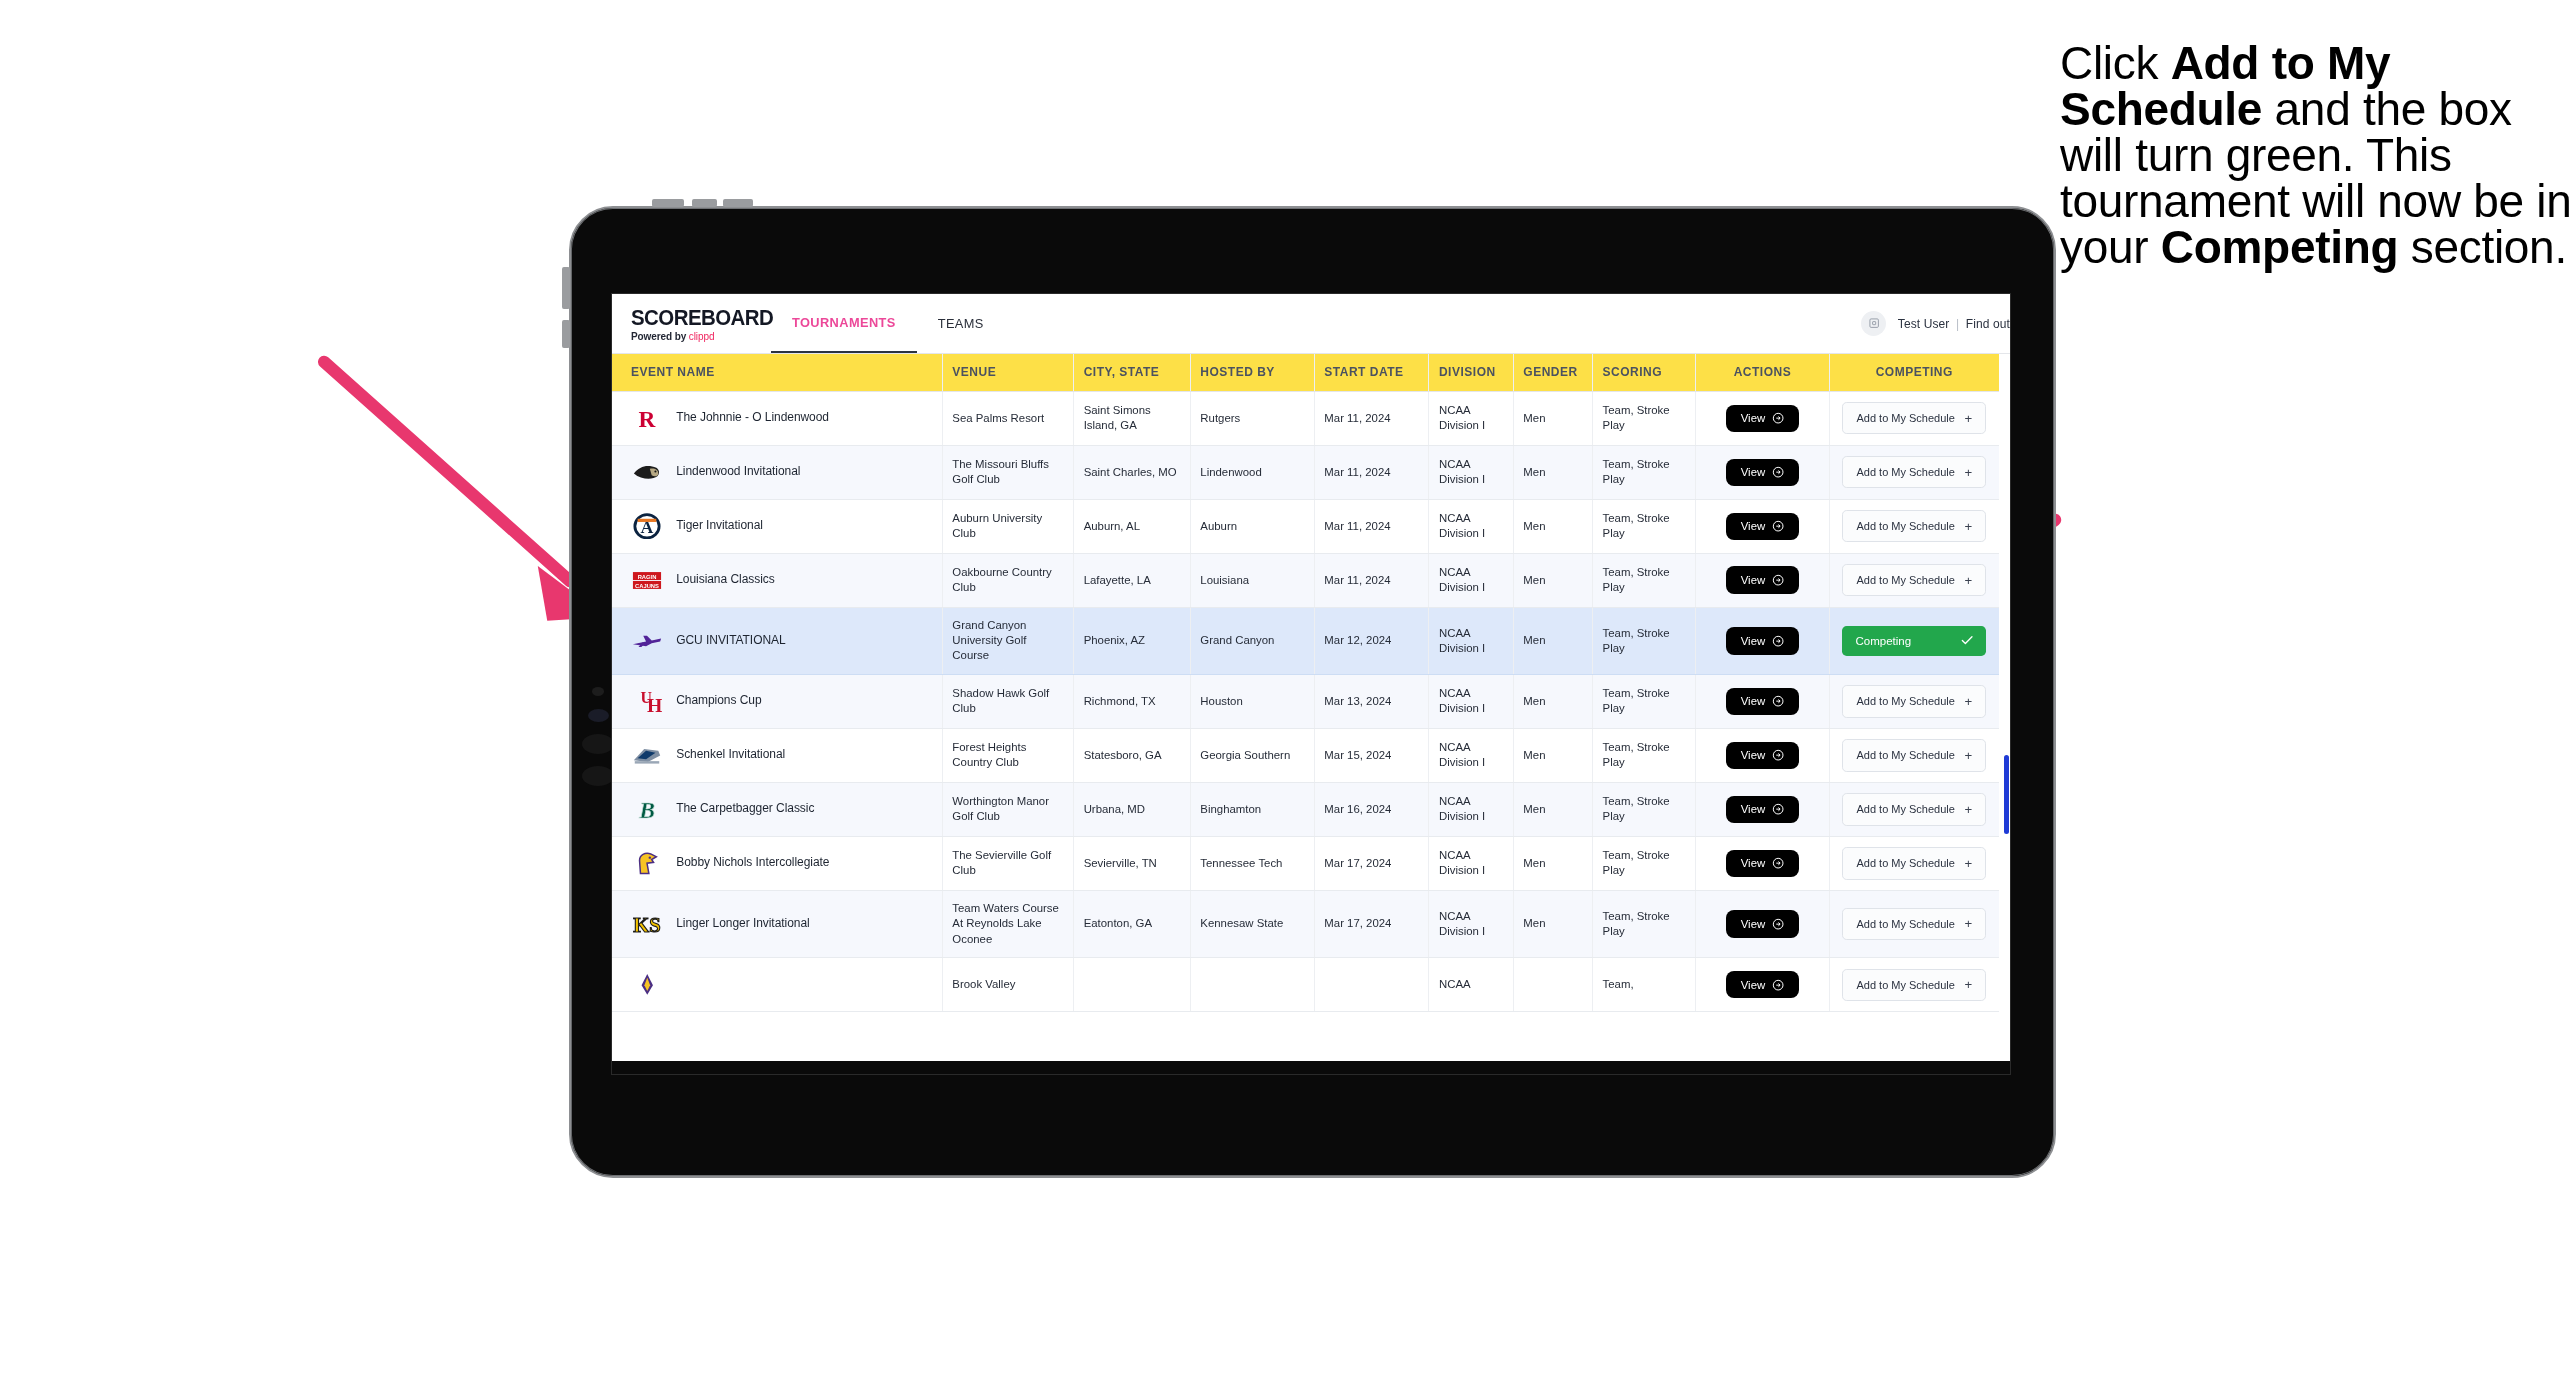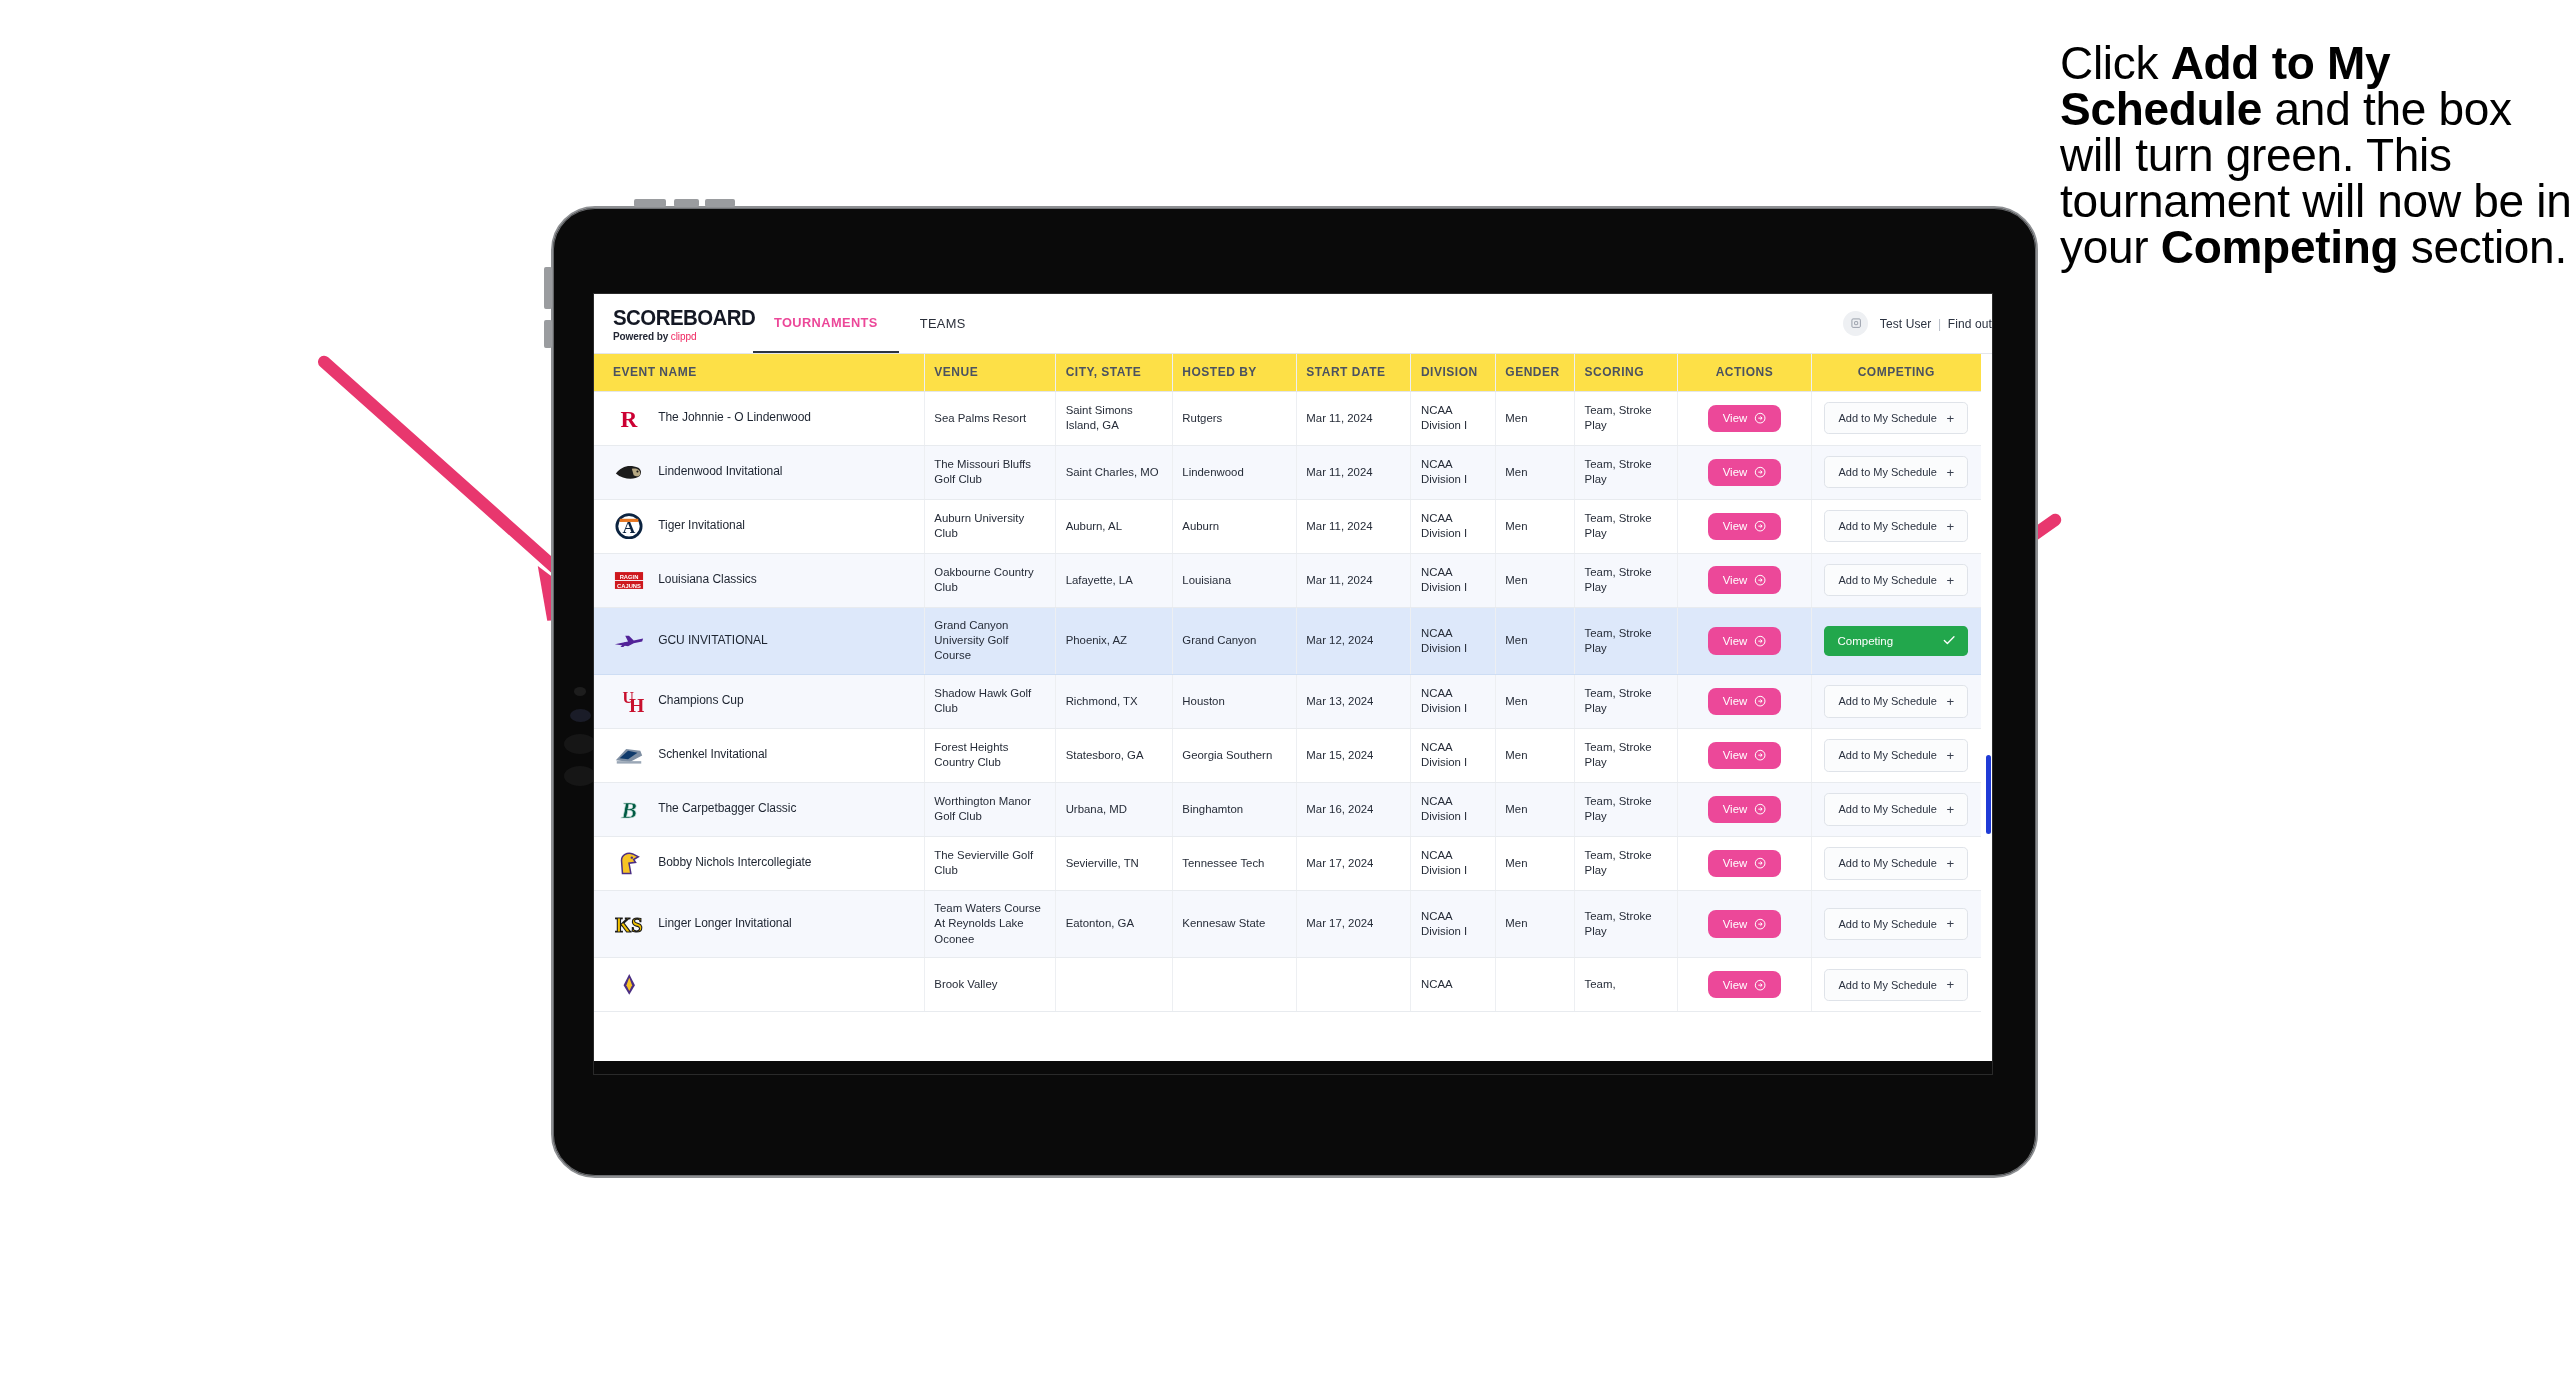--- a/index.html
+++ b/index.html
@@ -29,21 +29,21 @@
     font-size: 46px; line-height: 1.0;
   }
   #annot-right b { font-weight: 700; }
 
   
   .arrow-svg { position: absolute; pointer-events: none; }
 
   
   #tablet {
     position: absolute;
-    left: 551px; top: 206px;
+    left: 569px; top: 206px;
     width: 1487px; height: 972px;
     background: #0a0a0a;
     border-radius: 44px;
     border: 2.8px solid #8d8f92;
     box-shadow: 0 0 0 0.9px #6e7073 inset;
   }
   .side-btn {
     position: absolute;
     background: #9a9c9f;
     border-radius: 1.9px;
@@ -190,21 +190,21 @@
   .logo-chip {
     width: 32px; height: 28px; flex: 0 0 32px;
     display: flex; align-items: center; justify-content: center;
   }
   .event-name { font-size: 12px; color: #1d2430; letter-spacing: -0.05px; }
   td.c-actions, td.c-competing { text-align: center; }
 
   .btn-view {
     display: inline-flex; align-items: center; justify-content: center;
     gap: 6.6px;
-    background: #ec4899;
+    background: #000000;
     color: #ffffff;
     border: none;
     border-radius: 8px;
     font-size: 11.4px;
     font-family: "Liberation Sans", sans-serif;
     padding: 7.6px 15px;
     min-width: 72px;
     cursor: pointer;
   }
   .btn-view .ic { width: 12.3px; height: 12.3px; display:inline-block; }

